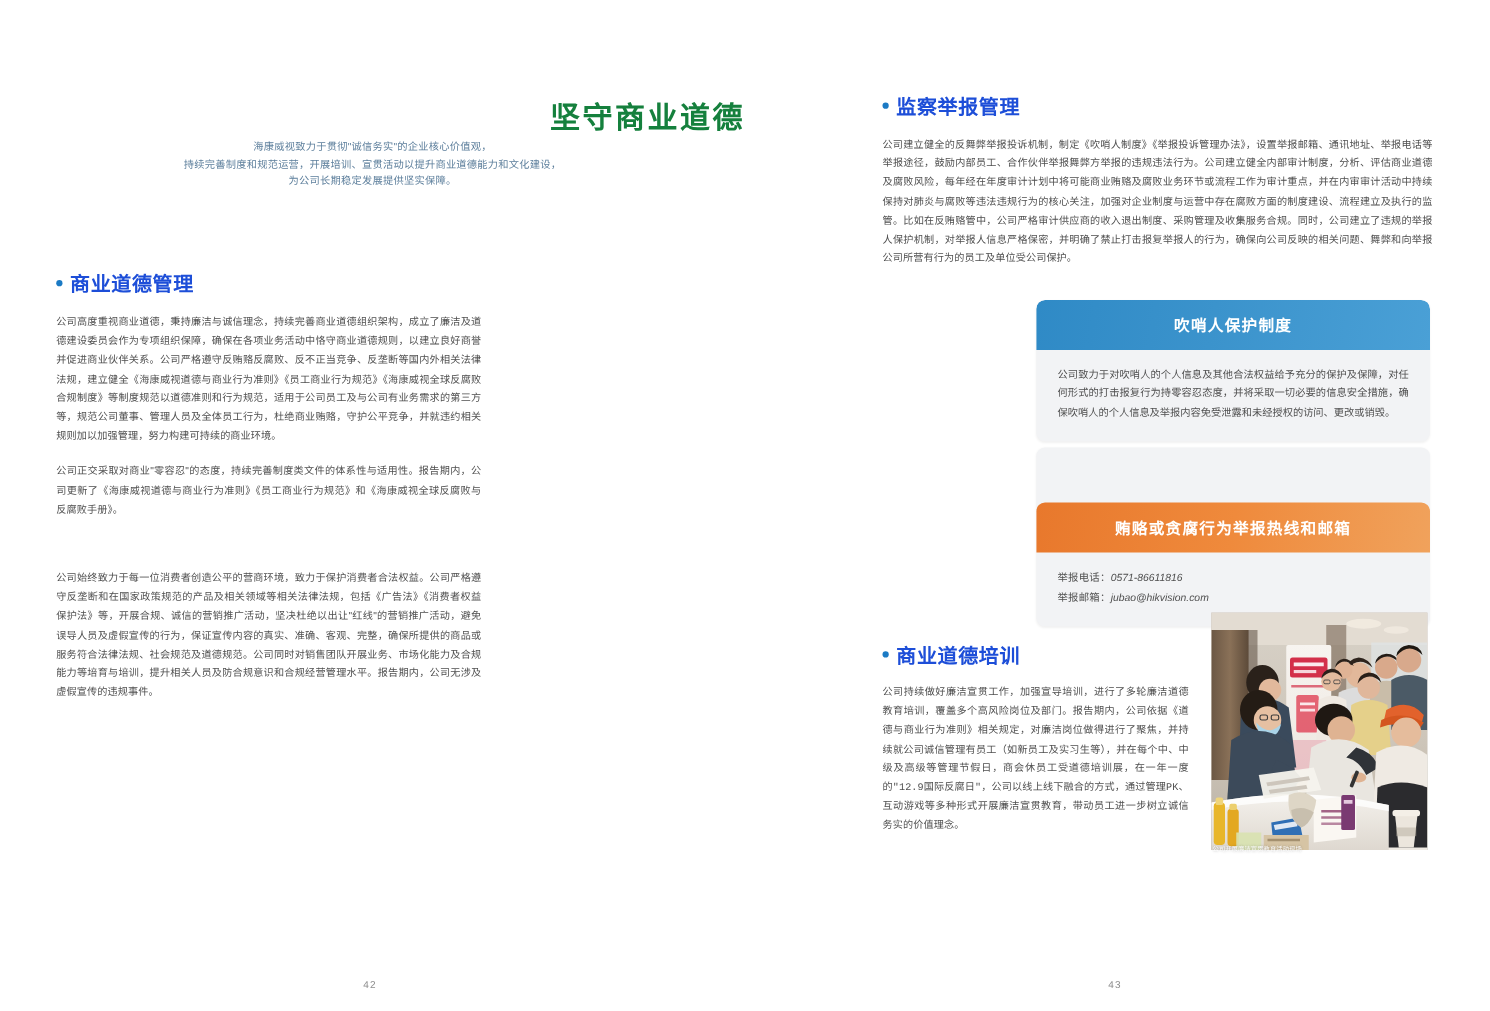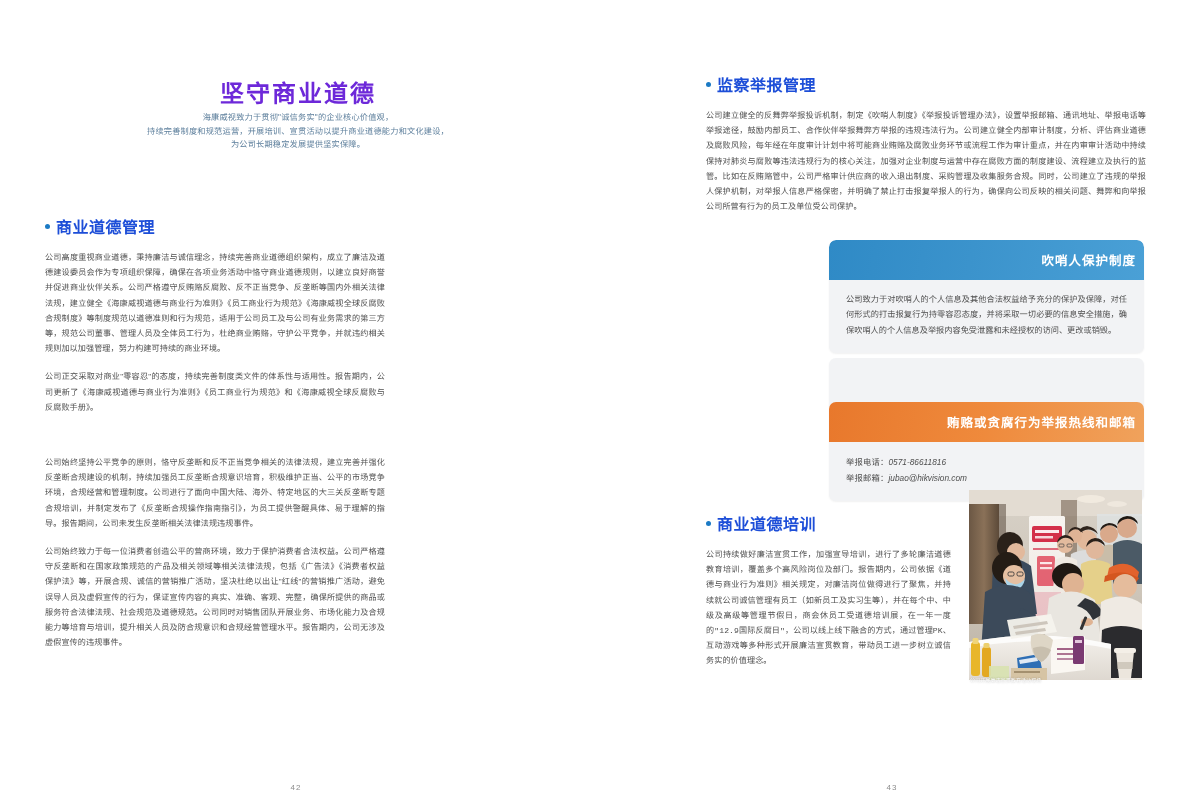--- a/index.html
+++ b/index.html
@@ -18,25 +18,25 @@
 
   .spread { position: absolute; inset: 0; display: flex; }
   .page { position: relative; height: 809px; }
   .page-left  { width: 596px; }
   .page-right { width: 596px; }
 
   
   .doc-title {
     position: absolute;
     left: 0; right: 0; top: 74px;
-    text-align: center;
+    text-align: right;
     font-size: 24px;
     font-weight: 700;
     letter-spacing: 2px;
-    color: #6d28d9;
+    color: #15803d;
   }
   .doc-subtitle {
     position: absolute;
     left: 118px; width: 360px; top: 111px;
     text-align: center;
     font-size: 8.2px;
     line-height: 13.5px;
     color: #5d7f9c;
     letter-spacing: .2px;
   }
@@ -88,21 +88,21 @@
     left: 233px; width: 315px;
     border-radius: 7px;
     overflow: hidden;
     background: #f2f3f5;
     box-shadow: 0 1px 2px rgba(0,0,0,.06);
   }
   .callout-blue  { top: 240px; }
   .callout-orange{ top: 358px; }
 
   .callout-head {
-    text-align: right;
+    text-align: center;
     color: #ffffff;
     font-size: 12.5px;
     font-weight: 700;
     letter-spacing: 1px;
     padding: 10px 8px 11px;
     border-radius: 7px 7px 0 0;
   }
   .callout-blue .callout-head {
     background: linear-gradient(100deg, #2f8ac6 0%, #3b93cc 45%, #4aa0d6 100%);
   }
@@ -180,21 +180,20 @@
       <div class="blk">
         <h2 class="sec-head">
           <span class="bullet"></span>
           <span>商业道德管理</span>
         </h2>
         <p class="body-p">公司高度重视商业道德，秉持廉洁与诚信理念，持续完善商业道德组织架构，成立了廉洁及道德建设委员会作为专项组织保障，确保在各项业务活动中恪守商业道德规则，以建立良好商誉并促进商业伙伴关系。公司严格遵守反贿赂反腐败、反不正当竞争、反垄断等国内外相关法律法规，建立健全《海康威视道德与商业行为准则》《员工商业行为规范》《海康威视全球反腐败合规制度》等制度规范以道德准则和行为规范，适用于公司员工及与公司有业务需求的第三方等，规范公司董事、管理人员及全体员工行为，杜绝商业贿赂，守护公平竞争，并就违约相关规则加以加强管理，努力构建可持续的商业环境。</p>
         <p class="body-p">公司正交采取对商业"零容忍"的态度，持续完善制度类文件的体系性与适用性。报告期内，公司更新了《海康威视道德与商业行为准则》《员工商业行为规范》和《海康威视全球反腐败与反腐败手册》。</p>
       </div>
 
       <div class="blk">
-        <p class="body-p">公司始终坚持公平竞争的原则，恪守反垄断和反不正当竞争相关的法律法规，建立完善并强化反垄断合规建设的机制，持续加强员工反垄断合规意识培育，积极维护正当、公平的市场竞争环境，合规经营和管理制度。公司进行了面向中国大陆、海外、特定地区的大三关反垄断专题合规培训，并制定发布了《反垄断合规操作指南指引》，为员工提供警醒具体、易于理解的指导。报告期间，公司未发生反垄断相关法律法规违规事件。</p>
         <p class="body-p">公司始终致力于每一位消费者创造公平的营商环境，致力于保护消费者合法权益。公司严格遵守反垄断和在国家政策规范的产品及相关领域等相关法律法规，包括《广告法》《消费者权益保护法》等，开展合规、诚信的营销推广活动，坚决杜绝以出让"红线"的营销推广活动，避免误导人员及虚假宣传的行为，保证宣传内容的真实、准确、客观、完整，确保所提供的商品或服务符合法律法规、社会规范及道德规范。公司同时对销售团队开展业务、市场化能力及合规能力等培育与培训，提升相关人员及防合规意识和合规经营管理水平。报告期内，公司无涉及虚假宣传的违规事件。</p>
       </div>
 
     </div>
 
     <div class="folio">42</div>
   </div>
 
   <div class="page page-right">
 

